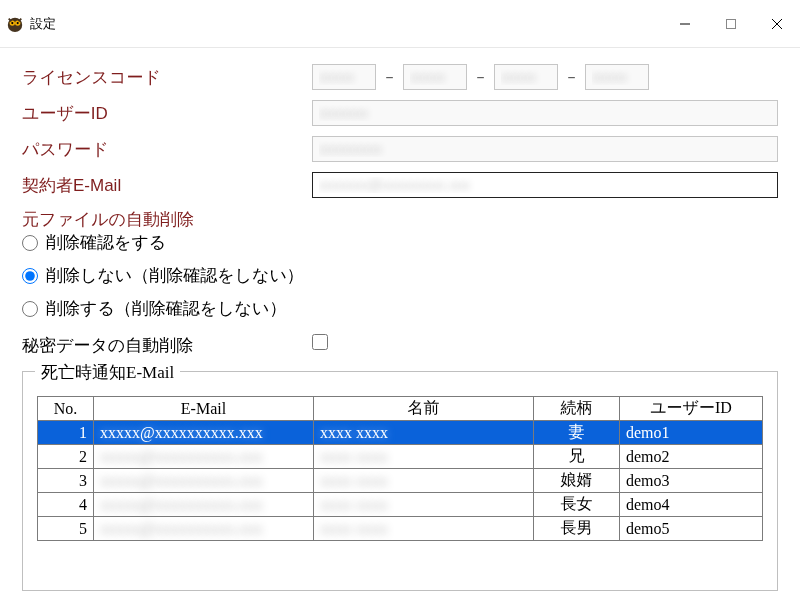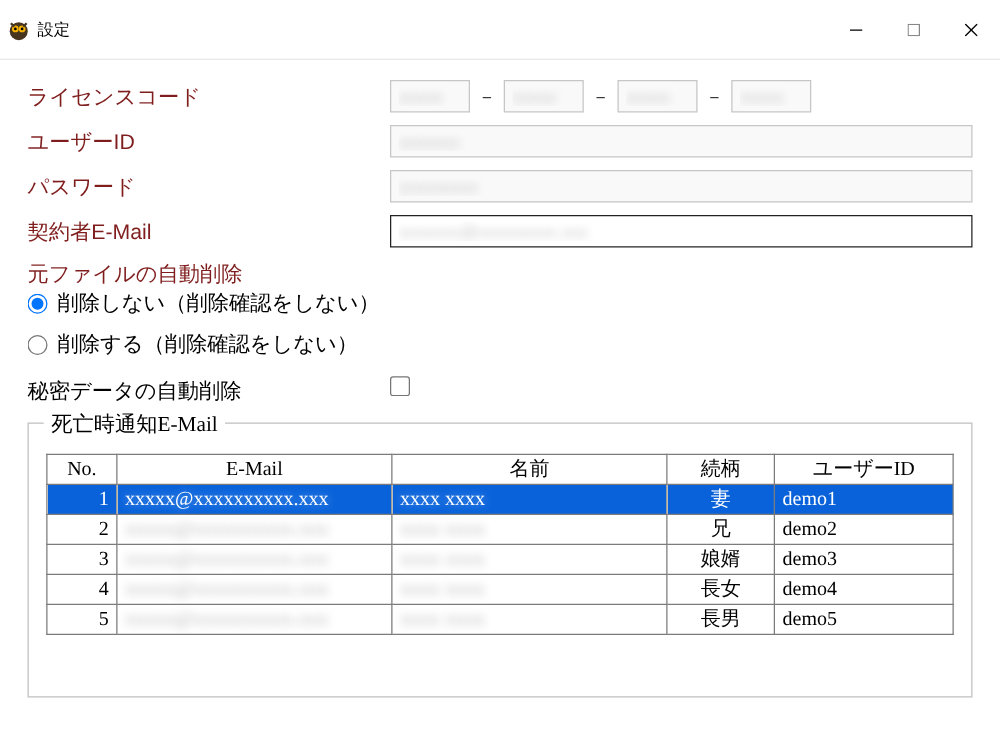--- a/index.html
+++ b/index.html
@@ -192,20 +192,24 @@
   <div class="row">
     <div class="label">契約者E-Mail</div>
     <div class="field">
       <input class="inp contractor full blur" value="xxxxxxx@xxxxxxxxx.xxx" style="">
     </div>
   </div>
 
   <div class="row" style="align-items:flex-start; margin-bottom:4px;flex-direction:column;">
     <div class="label">元ファイルの自動削除</div>
     <div class="radio-col">
+      <label>
+        <input type="radio" name="autodel" style="">
+        <span>削除確認をする</span>
+      </label>
       <label>
         <input type="radio" name="autodel" checked="" style="">
         <span>削除しない（削除確認をしない）</span>
       </label>
       <label>
         <input type="radio" name="autodel" style="">
         <span>削除する（削除確認をしない）</span>
       </label>
     </div>
   </div>

